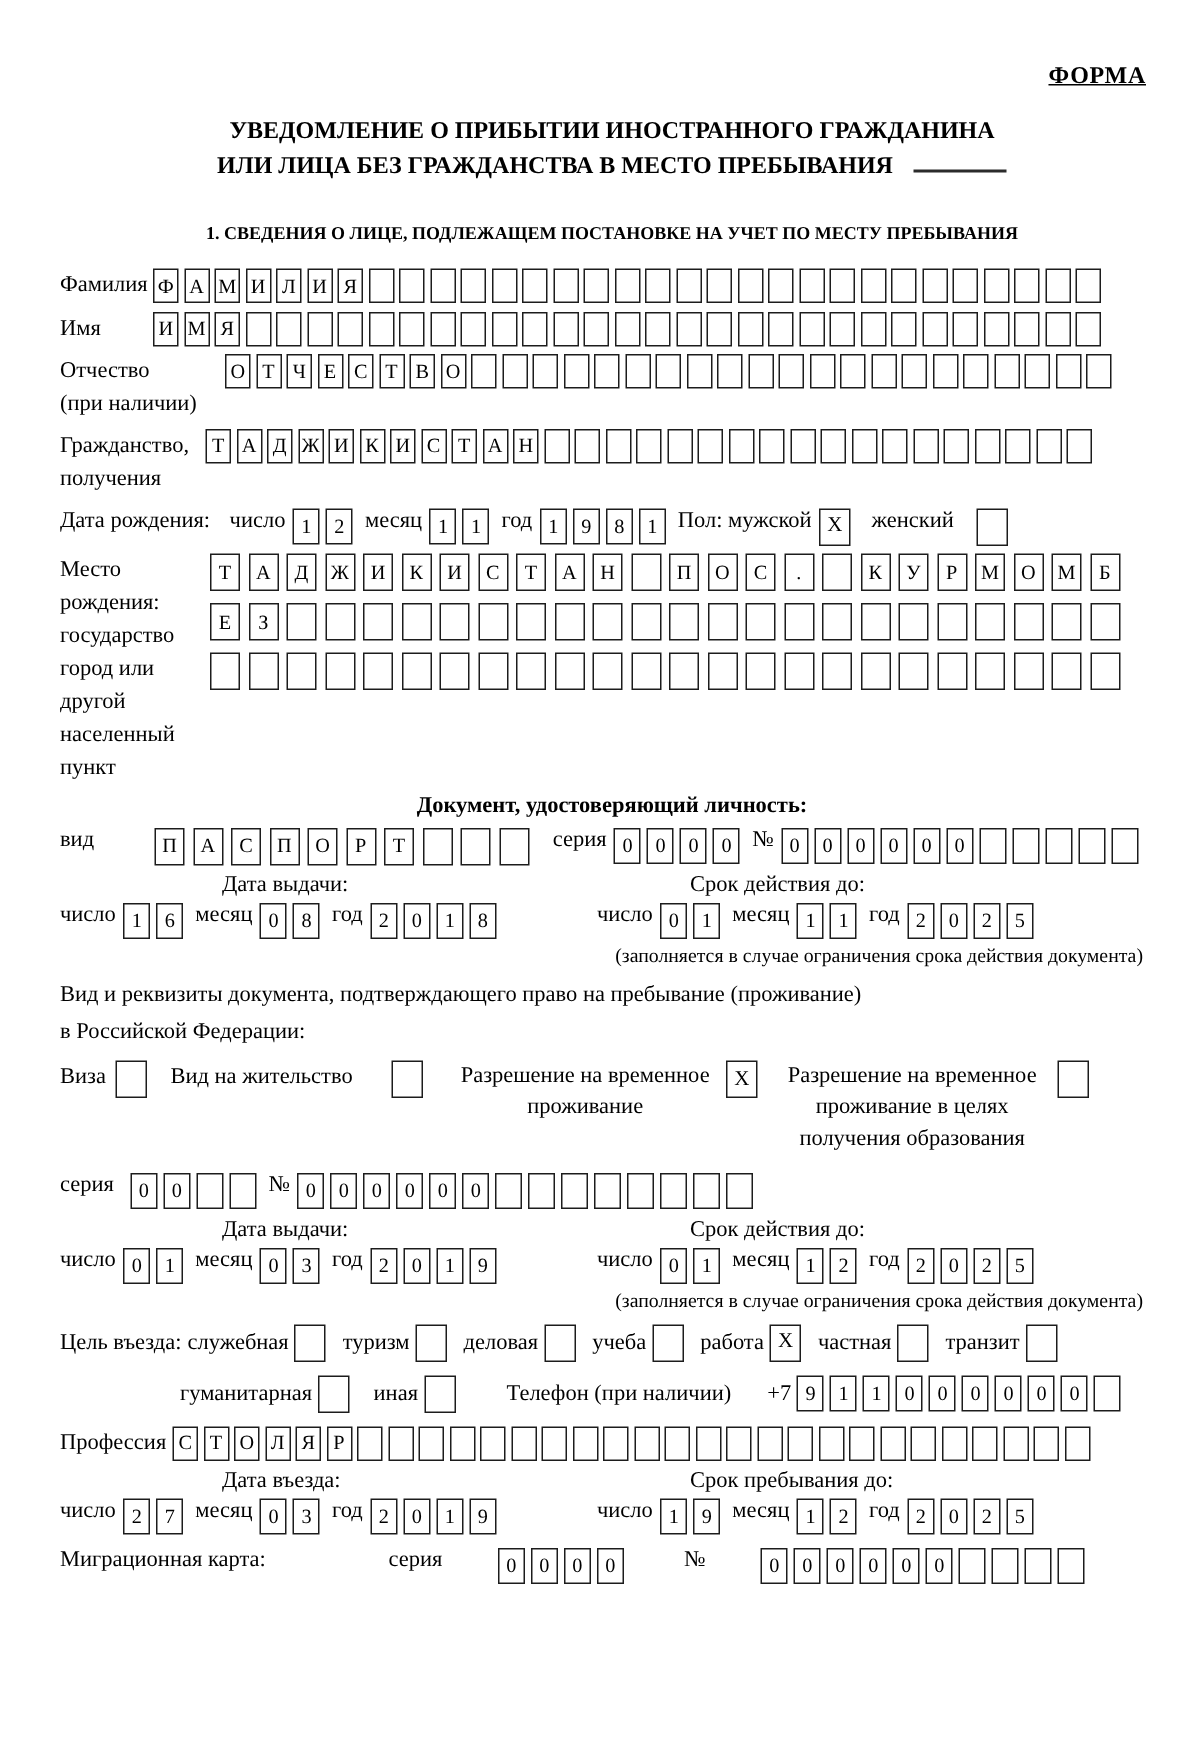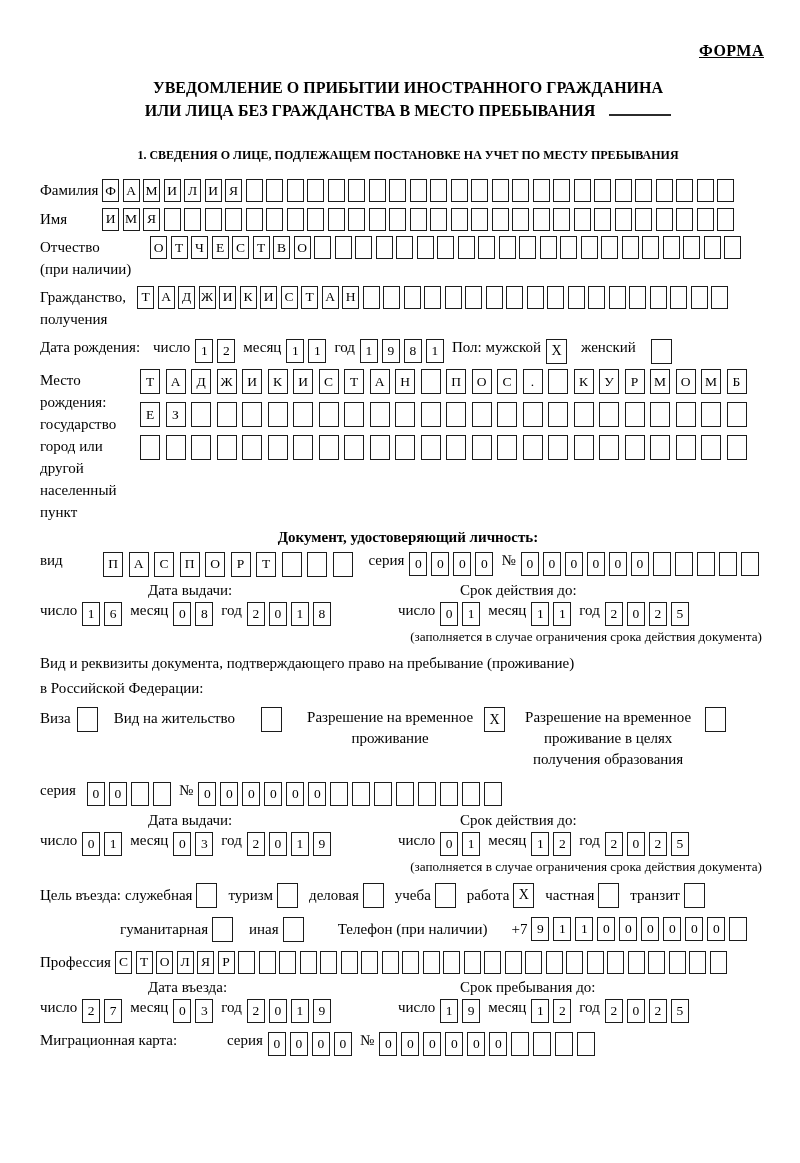--- a/index.html
+++ b/index.html
@@ -629,21 +629,21 @@
         <span class="cellrow big">
             <span class="cell">2</span>
             <span class="cell">0</span>
             <span class="cell">2</span>
             <span class="cell">5</span>
           </span>
       </div>
     </div>
   </div>
 
-  <div class="frow inline" style="margin-top:9px;">
+  <div class="frow inline" style="margin-top:9px;gap:32px;">
     <span class="t0" style="width:158px;">Миграционная карта:</span>
     <span class="t" style="margin-left:24px;">серия</span>
     <span class="cellrow big">
         <span class="cell">0</span>
         <span class="cell">0</span>
         <span class="cell">0</span>
         <span class="cell">0</span>
       </span>
     <span class="t">№</span>
     <span class="cellrow big">

